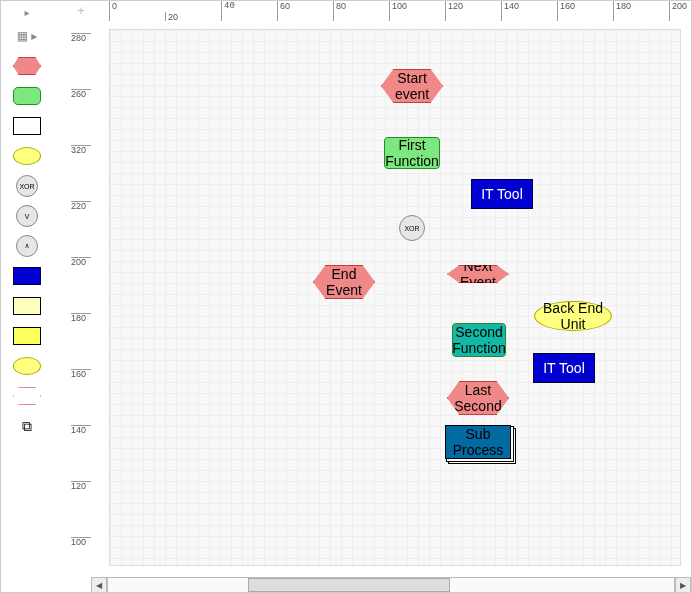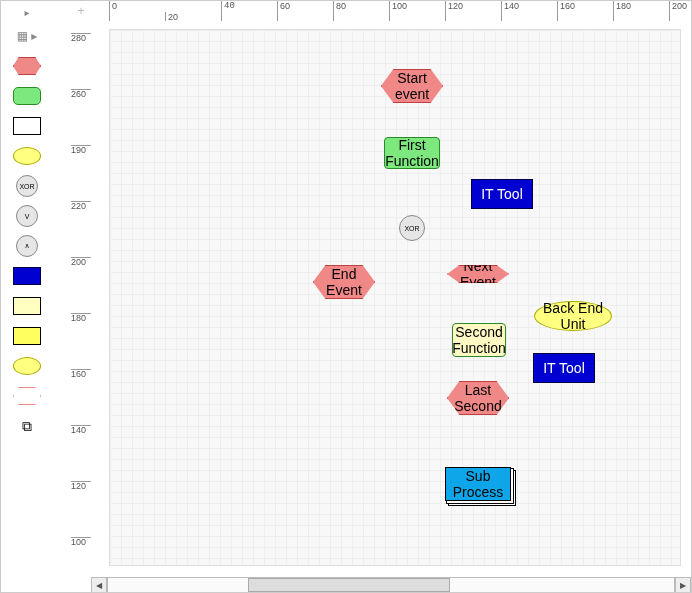--- a/index.html
+++ b/index.html
@@ -99,21 +99,21 @@
       <div class="tick" style="left: 354px;">120</div>
       <div class="tick" style="left: 410px;">140</div>
       <div class="tick" style="left: 466px;">160</div>
       <div class="tick" style="left: 522px;">180</div>
       <div class="tick" style="left: 578px;">200</div>
     </div>
 
   <div class="ruler-v" id="ruler-v">
       <div class="tick" style="top: 12px;">280</div>
       <div class="tick" style="top: 68px;">260</div>
-      <div class="tick" style="top: 124px;">190</div>
+      <div class="tick" style="top: 124px;">320</div>
       <div class="tick" style="top: 180px;">220</div>
       <div class="tick" style="top: 236px;">200</div>
       <div class="tick" style="top: 292px;">180</div>
       <div class="tick" style="top: 348px;">160</div>
       <div class="tick" style="top: 404px;">140</div>
       <div class="tick" style="top: 460px;">120</div>
       <div class="tick" style="top: 516px;">100</div>
     </div>
 
   <div class="canvas">
@@ -136,25 +136,25 @@
         <path d="M387 336 L387 358" fill="none" stroke="#000" stroke-width="1" marker-end="url(#arrow)"></path>
         <path d="M387 394 L387 420" fill="none" stroke="#000" stroke-width="1" marker-end="url(#arrow)"></path>
       </svg>
     <div id="nodes-layer" style="position: absolute; inset: 0px;">
         <div class="node hex" style="left: 290px; top: 48px; width: 62px; height: 34px; background: rgb(240, 136, 136); border-color: rgb(192, 64, 64);">Start event</div>
         <div class="node func" style="left: 293px; top: 116px; width: 56px; height: 32px; background: rgb(125, 232, 125); border-color: rgb(42, 138, 42);">First Function</div>
         <div class="node rect" style="left: 380px; top: 158px; width: 62px; height: 30px; background: rgb(0, 0, 208); border-color: rgb(0, 0, 64); color: rgb(255, 255, 255);">IT Tool</div>
         <div class="node circ" style="left: 308px; top: 194px; width: 26px; height: 26px; background: rgb(230, 230, 230); border-color: rgb(136, 136, 136); font-size: 7px;">XOR</div>
         <div class="node hex" style="left: 222px; top: 244px; width: 62px; height: 34px; background: rgb(240, 136, 136); border-color: rgb(192, 64, 64);">End Event</div>
         <div class="node hex" style="left: 356px; top: 244px; width: 62px; height: 18px; background: rgb(240, 136, 136); border-color: rgb(192, 64, 64);">Next Event</div>
-        <div class="node func" style="left: 361px; top: 302px; width: 54px; height: 34px; background: #fef9c3; border-color: rgb(42, 138, 42);">Second Function</div>
+        <div class="node func" style="left: 361px; top: 302px; width: 54px; height: 34px; background: #14b8a6; border-color: rgb(42, 138, 42);">Second Function</div>
         <div class="node ellipse" style="left: 443px; top: 280px; width: 78px; height: 30px; background: rgb(255, 255, 128); border-color: rgb(170, 170, 0);">Back End Unit</div>
         <div class="node rect" style="left: 442px; top: 332px; width: 62px; height: 30px; background: rgb(0, 0, 208); border-color: rgb(0, 0, 64); color: rgb(255, 255, 255);">IT Tool</div>
         <div class="node hex" style="left: 356px; top: 360px; width: 62px; height: 34px; background: rgb(240, 136, 136); border-color: rgb(192, 64, 64);">Last Second</div>
-        <div class="node doc" style="left: 354px; top: 446px; width: 66px; height: 34px; background: #0ea5e9; border-color: rgb(0, 0, 0); box-shadow: rgb(255, 255, 255) 2px 2px 0px, rgb(0, 0, 0) 2px 2px 0px 1px, rgb(255, 255, 255) 4px 4px 0px, rgb(0, 0, 0) 4px 4px 0px 1px;">Sub Process</div>
+        <div class="node doc" style="left: 354px; top: 404px; width: 66px; height: 34px; background: #0369a1; border-color: rgb(0, 0, 0); box-shadow: rgb(255, 255, 255) 2px 2px 0px, rgb(0, 0, 0) 2px 2px 0px 1px, rgb(255, 255, 255) 4px 4px 0px, rgb(0, 0, 0) 4px 4px 0px 1px;">Sub Process</div>
       </div>
   </div>
 
   <div class="hscroll">
     <div class="btn">◀</div>
     <div class="track">
       <div class="thumb"></div>
     </div>
     <div class="btn">▶</div>
   </div>

